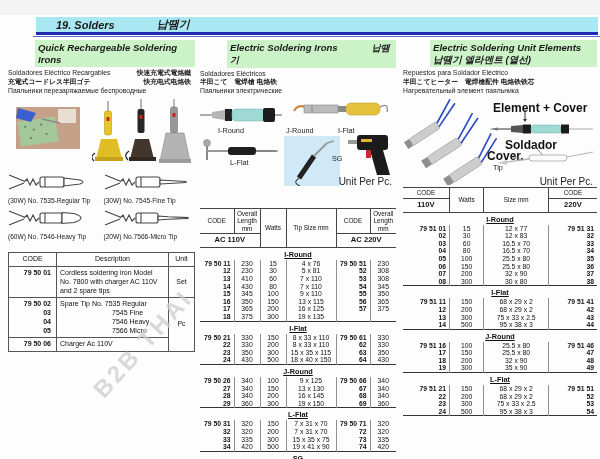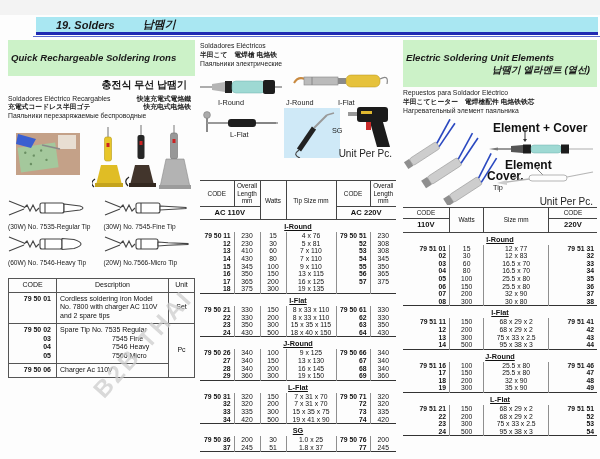--- a/index.html
+++ b/index.html
@@ -7,37 +7,37 @@
     width:600px;height:459px;position:relative;overflow:hidden;
     background:#fdfdfd;color:#1a1a1a;
     font-family:"Liberation Sans", sans-serif;
   }
   .topband{position:absolute;left:0;top:0;right:0;height:15px;background:#f3f3f3}
 
   
   .page-header{
     position:absolute;left:36px;top:17px;right:2px;height:15px;
     background:#a9e7f2;border-bottom:3px solid #1f2bb2;
-    display:flex;align-items:center;gap:28px;padding-left:20px;
+    display:flex;align-items:center;gap:42px;padding-left:20px;
     font-size:11px;font-weight:bold;font-style:italic;
   }
   .header-underline{position:absolute;left:33px;top:36px;right:0;height:1px;background:#5a6bd0}
 
   
   .col{position:absolute;top:40px}
   .col-left{left:8px;width:187px}
   .col-mid{left:200px;width:196px}
   .col-right{left:403px;width:194px}
 
   .sec-title{
     background:#ccf2c8;font-weight:bold;font-style:italic;
-    font-size:9.6px;padding:12px 3px;line-height:1.2;
+    font-size:9.6px;padding:2px 3px;line-height:1.2;margin-left:27px;
   }
   .sec-title .kr{font-size:9px;margin-left:34px}
-  .sec-title .kr-line{display:block;text-align:right;padding-right:4px}
+  .sec-title .kr-line{display:block;padding-right:4px}
   .kr-sub{font-weight:bold;font-size:10px;text-align:right;padding:2px 8px 1px 0}
   .langs{font-size:6.8px;line-height:1.3;margin-top:2px;color:#222}
   .langs .row{display:flex;justify-content:space-between;padding-right:4px}
   .cjk{font-weight:bold}
 
   
   .imgzone{position:relative}
   .imgzone .lbl{position:absolute;font-size:7.3px;color:#222;white-space:nowrap}
   .imgzone .lbl-b{position:absolute;font-size:12px;font-weight:bold;color:#111;white-space:nowrap}
   .unit-note{position:absolute;font-size:10px;color:#222}
@@ -97,21 +97,20 @@
 <div class="topband"></div>
 
 <div class="page-header">
   <span>19. Solders</span>
   <span>납땜기</span>
 </div>
 <div class="header-underline"></div>
 
 <div class="col col-left">
   <div class="sec-title">Quick Rechargeable Soldering Irons</div>
-  <div class="kr-sub">충전식 무선 납땜기</div>
   <div class="langs">
     <div class="row">
       <span>Soldadores Eléctrico Recargables</span>
       <span class="cjk">快速充電式電烙鐵</span>
     </div>
     <div class="row">
       <span class="cjk">充電式コードレス半田ゴテ</span>
       <span class="cjk">快充电式电烙铁</span>
     </div>
     <div>Паяльники перезаряжаемые беспроводные</div>
@@ -245,20 +244,23 @@
         <td class="code">79 50 06</td>
         <td>Charger Ac 110V</td>
       </tr>
     </tbody>
   </table>
 </div>
 
 <div class="watermark">B2B THAI</div>
 
 <div class="col col-mid">
+  <div class="sec-title">
+    <span>Electric Soldering Irons</span><span class="kr">납땜기</span>
+  </div>
   <div class="langs">
     <div>Soldadores Eléctricos</div>
     <div class="cjk">半田こて　電焊槍 电烙铁</div>
     <div>Паяльники электрические</div>
   </div>
 
   <div class="imgzone" style="height:92px">
     <svg class="abs" style="left:0;top:10px" width="82" height="18" viewBox="0 0 82 18">
       <line x1="0" y1="9" x2="12" y2="9" stroke="#999" stroke-width="1.6"></line>
       <polygon points="12,6 25,4 25,14 12,12" fill="#b5b5b5"></polygon>
@@ -569,21 +571,21 @@
     </svg>
     <svg class="abs" style="left:86px;top:27px" width="106" height="14" viewBox="0 0 106 14">
       <polygon points="0,7 9,5.5 9,8.5" fill="#777"></polygon>
       <line x1="9" y1="7" x2="22" y2="7" stroke="#999" stroke-width="2"></line>
       <polygon points="22,4 34,3 34,11 22,10" fill="#555"></polygon>
       <rect x="34" y="2.5" width="8" height="9" fill="#1c1c1c"></rect>
       <rect x="42" y="3" width="30" height="8" rx="3" fill="#9ed9d3" stroke="#6fb3ad" stroke-width="0.5"></rect>
       <rect x="72" y="2.5" width="8" height="9" fill="#1c1c1c"></rect>
       <line x1="80" y1="7" x2="104" y2="7" stroke="#bbb" stroke-width="1.2"></line>
     </svg>
-    <div class="lbl-b" style="left:102px;top:43px">Element</div>
+    <div class="lbl-b" style="left:102px;top:43px">Soldador</div>
     <div class="lbl-b" style="left:84px;top:54px">Cover.</div>
     <svg class="abs" style="left:92px;top:50px" width="100" height="22" viewBox="0 0 100 22">
       <line x1="40" y1="2" x2="48" y2="10" stroke="#666" stroke-width="0.8"></line>
       <line x1="18" y1="10" x2="26" y2="15" stroke="#666" stroke-width="0.8"></line>
       <polygon points="2,18 12,15 12,20" fill="#ccc"></polygon>
       <line x1="12" y1="17" x2="34" y2="14" stroke="#b5b5b5" stroke-width="1.4"></line>
       <rect x="34" y="10" width="38" height="6" rx="3" fill="none" stroke="#b5b5b5"></rect>
       <line x1="72" y1="12" x2="98" y2="7" stroke="#b5b5b5" stroke-width="1.2"></line>
     </svg>
     <div class="lbl" style="left:90px;top:68px">Tip</div>

